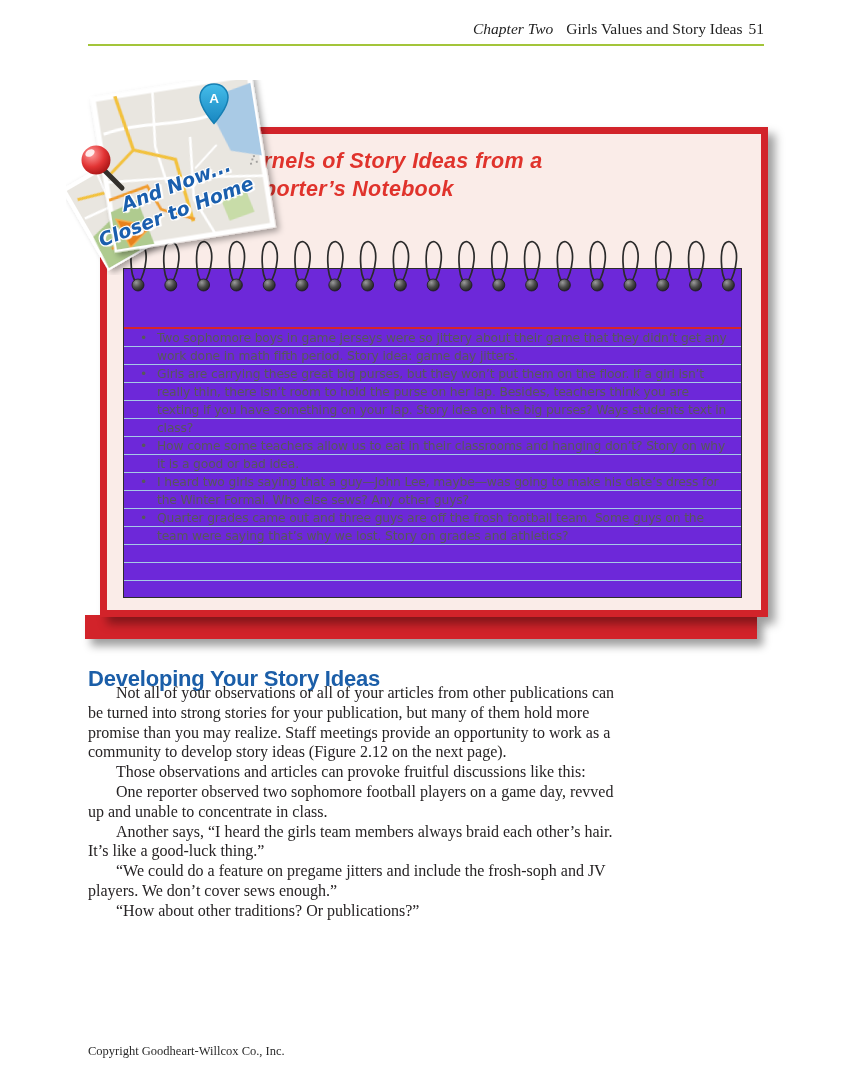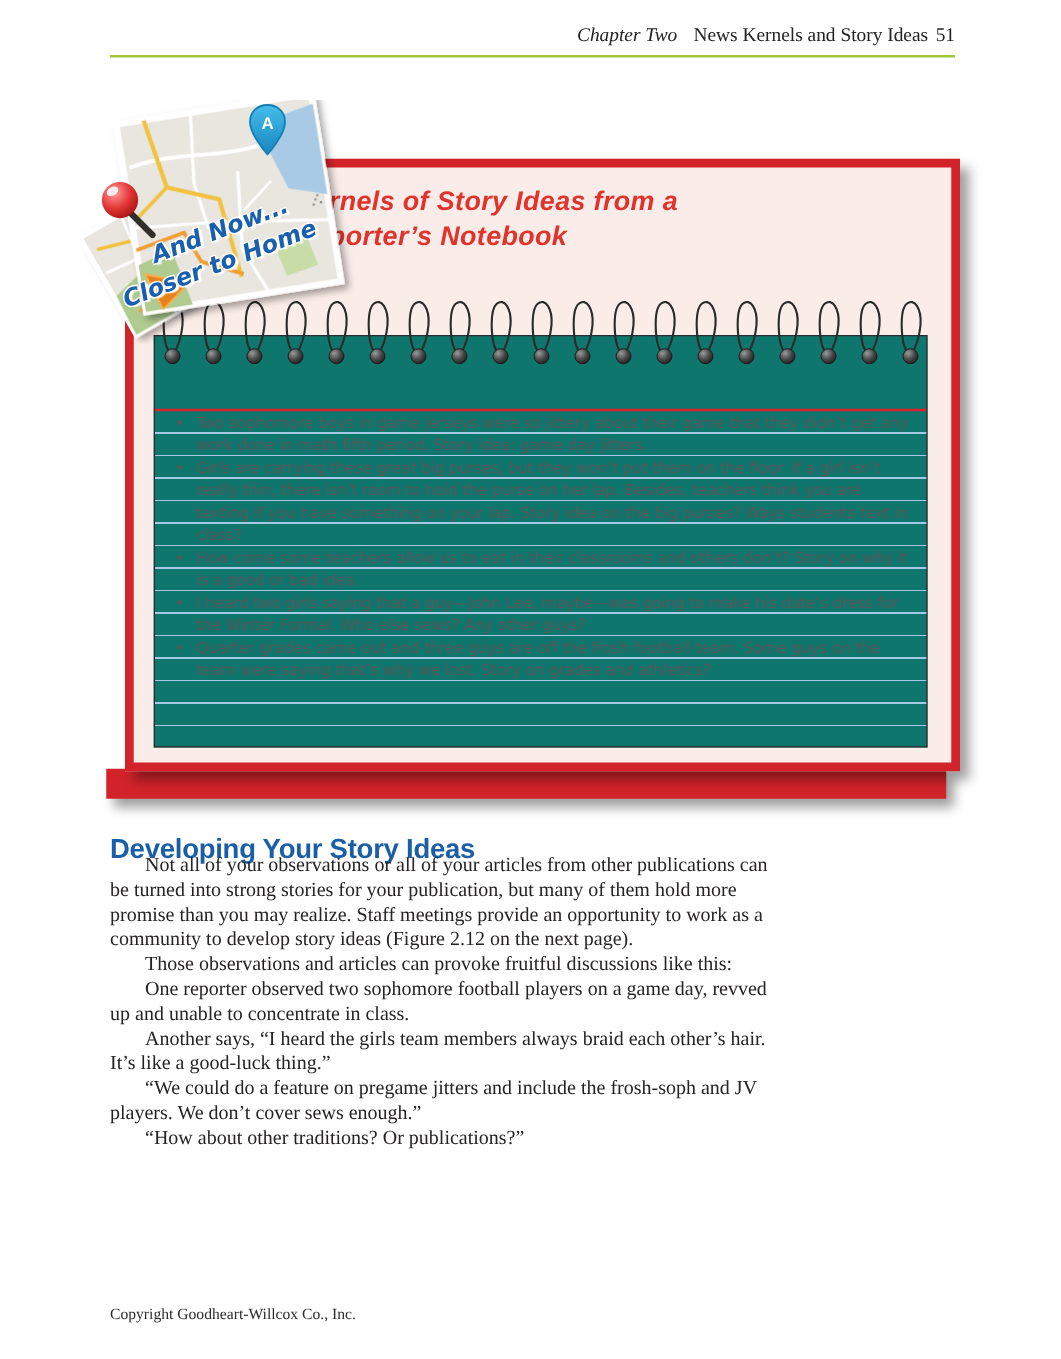--- a/index.html
+++ b/index.html
@@ -25,21 +25,21 @@
   .feature-box{position:absolute;left:100px;top:127px;width:668px;height:490px;
                background:var(--box-pink,#FAECE8);border:7px solid var(--box-red,#D2232A);
                box-sizing:border-box;box-shadow:7px 7px 9px rgba(0,0,0,0.38);}
   .feature-title{position:absolute;left:235px;top:147px;width:370px;
                  font-family:"Liberation Sans",sans-serif;font-weight:bold;font-style:italic;
                  font-size:21.5px;line-height:28px;color:var(--title-red,#E0332C);
                  letter-spacing:.3px;z-index:4;}
 
   
   .notebook{position:absolute;left:123px;top:268px;width:619px;height:330px;
-            background:#0f766e;border:1.4px solid #2b2b2b;box-sizing:border-box;z-index:3;}
+            background:#6d28d9;border:1.4px solid #2b2b2b;box-sizing:border-box;z-index:3;}
   .nb-redline{position:absolute;left:0;right:0;top:58px;height:2px;background:#D6252B;}
   .nb-ruled{position:absolute;left:0;right:0;top:60px;bottom:2px;
             background:repeating-linear-gradient(to bottom,transparent 0 16.9px,
                        var(--notebook-rule-blue,#A5C9E5) 16.9px 18px);}
   .nb-ruled ul{margin:0;padding:0 10px;list-style:none;
                font-family:"DejaVu Sans",sans-serif;font-size:12.3px;line-height:18px;
                letter-spacing:-0.15px;color:var(--handwriting-gray,#57585A);}
   .nb-ruled li{position:relative;padding-left:23px;}
   .nb-ruled li::before{content:"\2022";position:absolute;left:6px;top:0;
                        color:var(--handwriting-gray,#57585A);}
@@ -63,36 +63,36 @@
   .body-copy p{margin:0;text-indent:28px;font-size:16px;line-height:19.8px;
                color:var(--body-ink,#262324);}
   .footer{position:absolute;left:88px;top:1044px;font-size:12.5px;color:#2b2b2b;}
 </style>
 </head>
 <body>
 
 <div class="page">
 
   <div class="runhead">
-    <span class="chapter">Chapter Two</span><span>News Kernels and Story Ideas</span><span class="folio">51</span>
+    <span class="chapter">Chapter Two</span><span>Girls Values and Story Ideas</span><span class="folio">51</span>
   </div>
   <div class="head-rule"></div>
 
   <div class="red-band"></div>
   <div class="feature-box"></div>
   <div class="feature-title">Kernels of Story Ideas from a Reporter’s Notebook</div>
 
   <div class="notebook">
     <div class="nb-redline"></div>
     <div class="nb-ruled">
       <ul>
 
       <li>Two sophomore boys in game jerseys were so jittery about their game that they didn’t get any work done in math fifth period. Story idea: game day jitters.</li>
           <li>Girls are carrying these great big purses, but they won’t put them on the floor. If a girl isn’t really thin, there isn’t room to hold the purse on her lap. Besides, teachers think you are texting if you have something on your lap. Story idea on the big purses? Ways students text in class?</li>
-          <li>How come some teachers allow us to eat in their classrooms and others don’t? Story on why it is a good or bad idea.</li>
+          <li>How come some teachers allow us to eat in their classrooms and hanging don’t? Story on why it is a good or bad idea.</li>
           <li>I heard two girls saying that a guy—John Lee, maybe—was going to make his date’s dress for the Winter Formal. Who else sews? Any other guys?</li>
           <li>Quarter grades came out and three guys are off the frosh football team. Some guys on the team were saying that’s why we lost. Story on grades and athletics?</li>
         </ul>
     </div>
   </div>
   <svg class="spirals" viewBox="0 0 619 70">
     <defs>
       <radialGradient id="ballgrad" cx="35%" cy="30%" r="75%">
         <stop offset="0%" stop-color="#9a9a9a"></stop>
           <stop offset="55%" stop-color="#4a4a4a"></stop>

